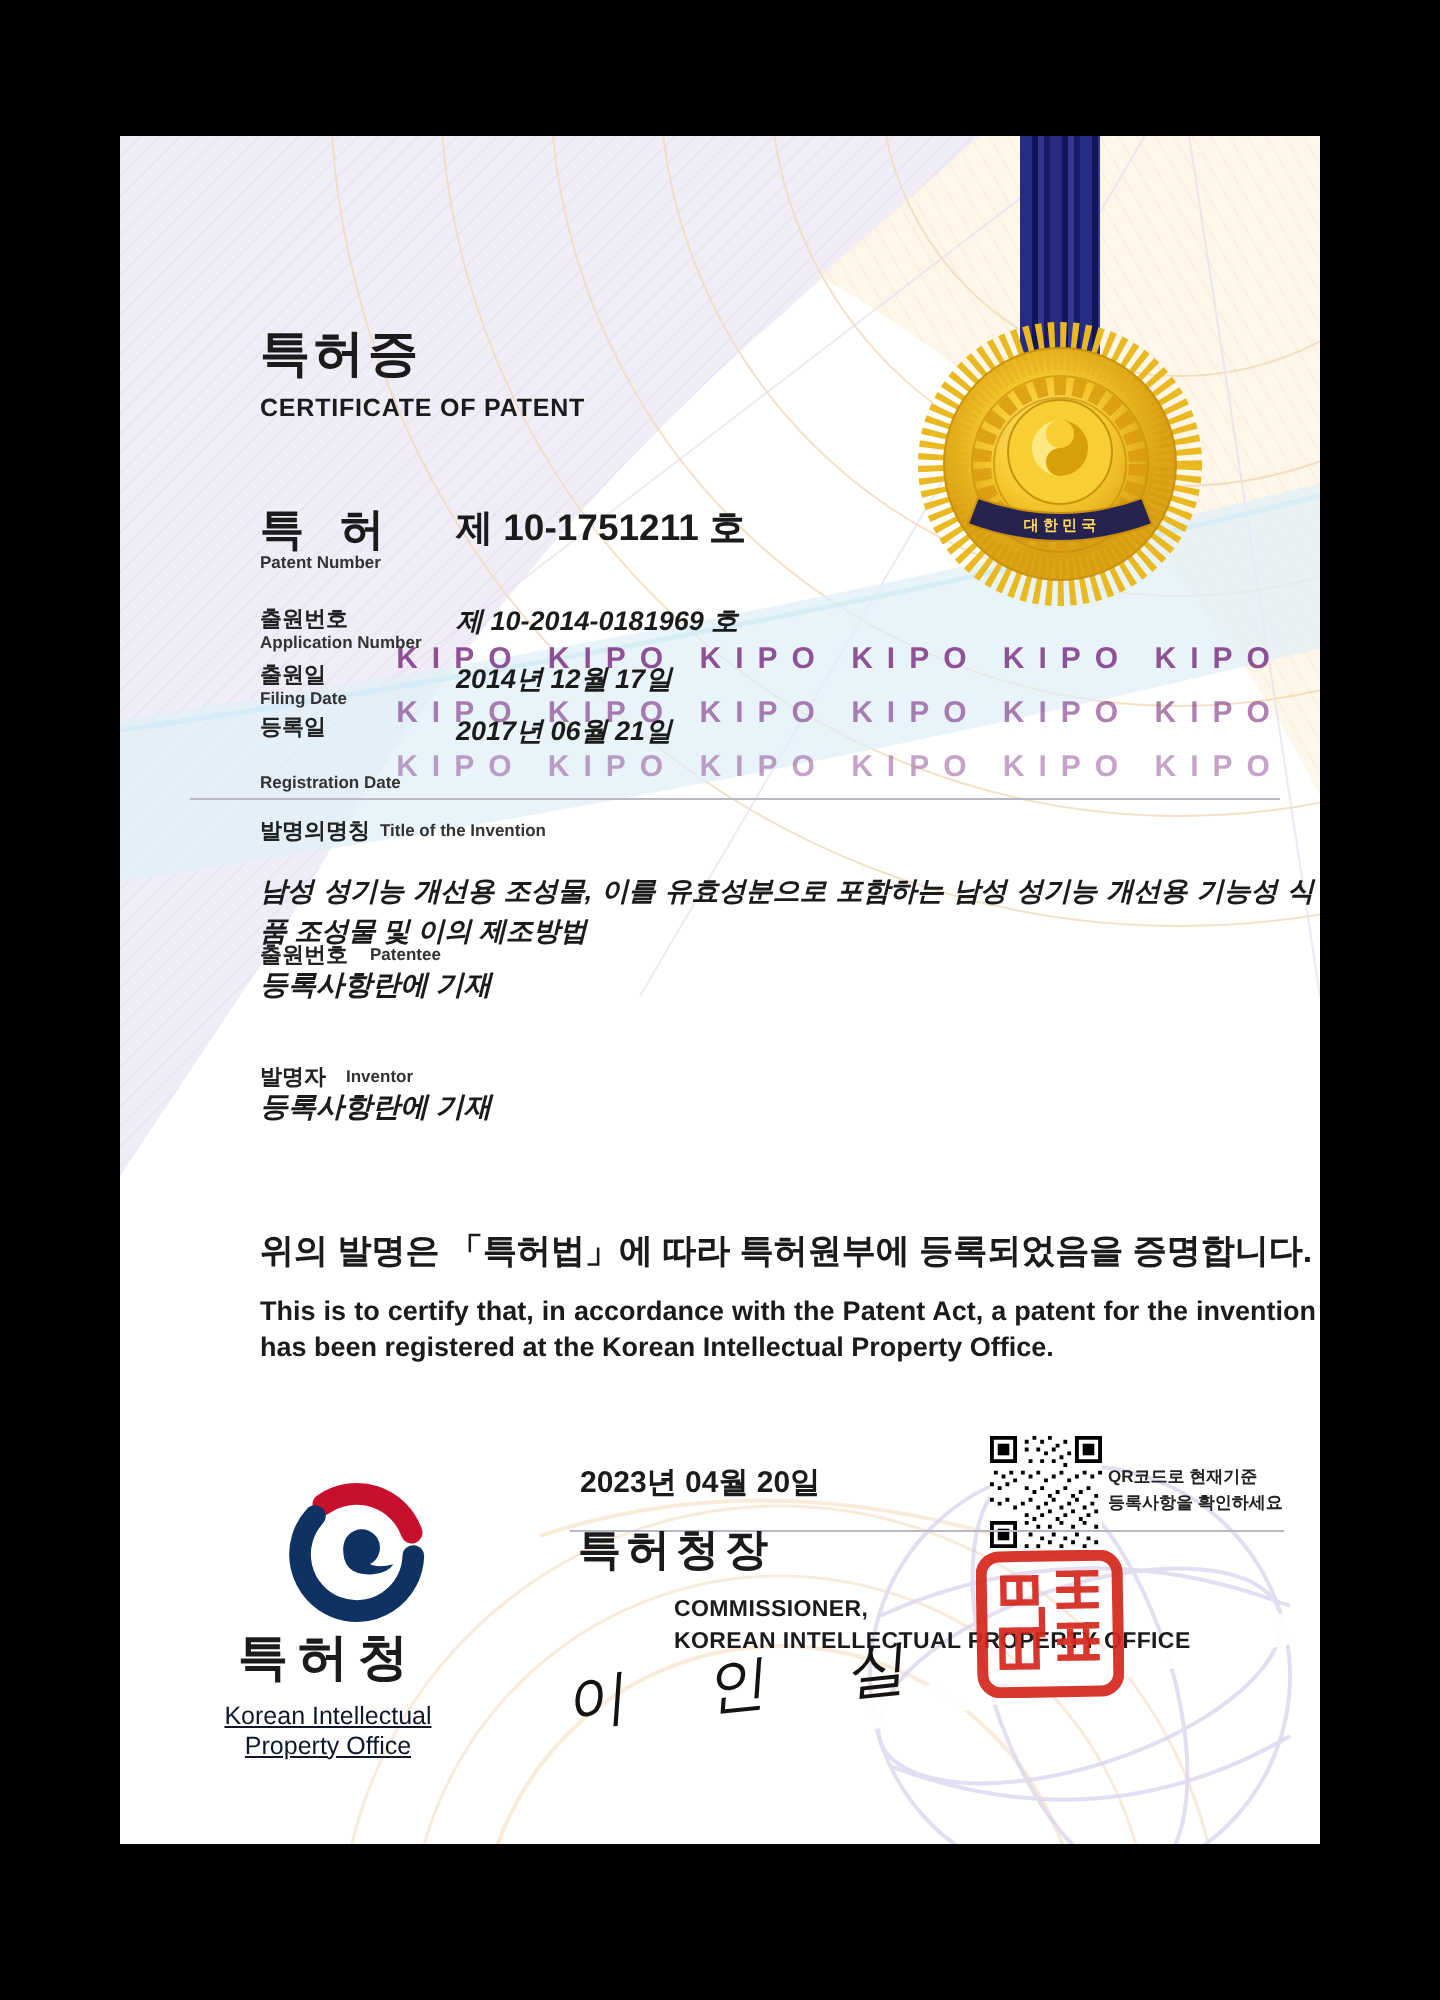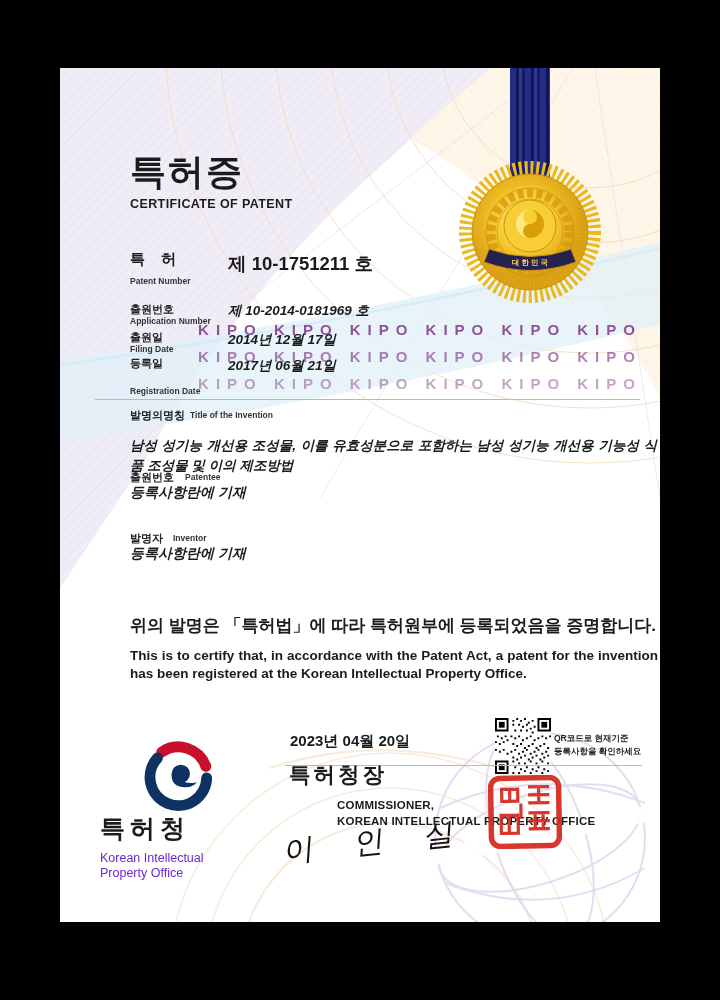--- a/index.html
+++ b/index.html
@@ -6,41 +6,41 @@
   .stage{position:relative;width:720px;height:1000px;background:#000;overflow:hidden;
          font-family:"Liberation Sans","DejaVu Sans",sans-serif;color:#1b1b1b;}
   .page{position:absolute;left:60px;top:68px;width:600px;height:854px;background:#fff;overflow:hidden;}
   .page .abs{position:absolute;}
   svg{display:block;}
   .bg{position:absolute;left:0;top:0;}
   .wm{position:absolute;left:130px;width:460px;text-align:center;font-weight:bold;font-size:15px;
       letter-spacing:7px;color:#701a75;white-space:nowrap;}
   .ribbon{position:absolute;left:450px;top:0;width:40px;height:128px;
       background:repeating-linear-gradient(90deg,#262b84 0 6px,#11155a 6px 9px,#33388f 9px 12px,#171b66 12px 15px);}
-  .title-ko{left:70px;top:80px;font-size:36px;font-weight:800;letter-spacing:2px;}
+  .title-ko{left:70px;top:92px;font-size:25px;font-weight:800;letter-spacing:2px;}
   .title-en{left:70px;top:129px;font-size:12.5px;font-weight:bold;letter-spacing:.4px;}
   .lbl-ko{font-weight:bold;font-size:11px;color:#222;}
   .lbl-en{font-weight:bold;font-size:8.5px;color:#333;}
   .val{font-weight:bold;font-size:13.5px;white-space:nowrap;font-style:italic;}
-  .patent-ko{left:70px;top:182px;font-size:15px;font-weight:800;letter-spacing:6px;}
+  .patent-ko{left:70px;top:182px;font-size:22px;font-weight:800;letter-spacing:6px;}
   .patent-en{left:70px;top:208px;}
   .patent-val{left:168px;top:183px;font-size:18.5px;font-weight:800;}
   .rule{position:absolute;height:1px;background:#b7b8c4;}
   .just{text-align:justify;}
   .stmt-ko{left:70px;top:546px;font-size:17px;font-weight:800;width:530px;}
   .stmt-en{left:70px;top:579px;font-size:13.5px;font-weight:bold;width:528px;line-height:17.5px;}
   .date{left:230px;top:664px;font-size:15px;font-weight:600;}
   .qr-note{left:494px;top:664px;font-size:8.5px;font-weight:bold;line-height:12.5px;color:#222;width:110px;}
   .comm-ko{left:229px;top:692px;font-size:21.5px;font-weight:800;letter-spacing:3px;}
   .comm-en{font-size:11.5px;font-weight:bold;letter-spacing:.2px;margin-left:48px;}
   .sig{left:224px;top:750px;width:250px;font-size:30px;font-weight:400;letter-spacing:16px;
        transform:rotate(-6deg) skewX(-10deg);color:#15120f;}
-  .agency{left:40px;top:744px;width:160px;text-align:left;}
+  .agency{left:24px;top:744px;width:160px;text-align:center;}
   .agency-ko{font-size:25px;font-weight:bold;letter-spacing:5px;}
-  .agency-en{margin-top:6px;font-size:12.5px;line-height:14.5px;font-weight:500;color:#6d28d9;}
+  .agency-en{margin-top:6px;font-size:12.5px;line-height:14.5px;font-weight:500;color:#0f172a;text-decoration:underline;}
 </style>
 </head>
 <body>
 
 <div class="stage">
   <div class="page">
 
     <svg class="bg" width="600" height="854" viewBox="0 0 600 854">
       <defs>
         <pattern id="hatch" width="7" height="7" patternTransform="rotate(45)" patternUnits="userSpaceOnUse">

